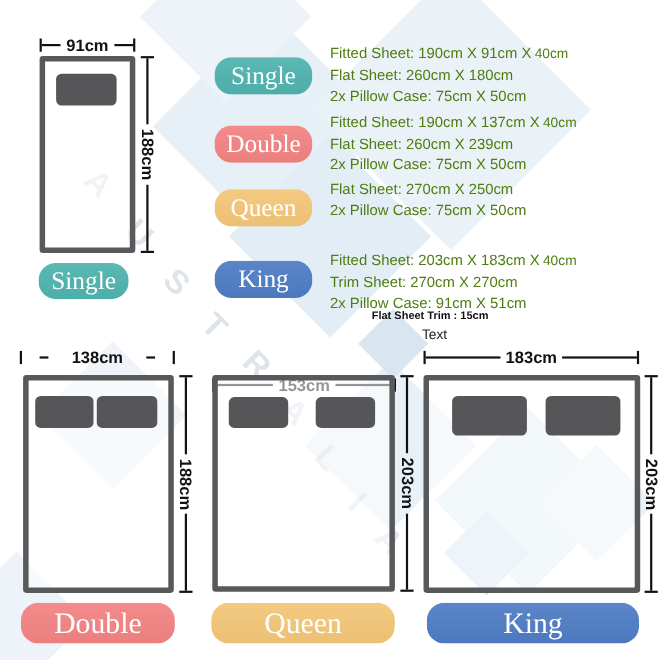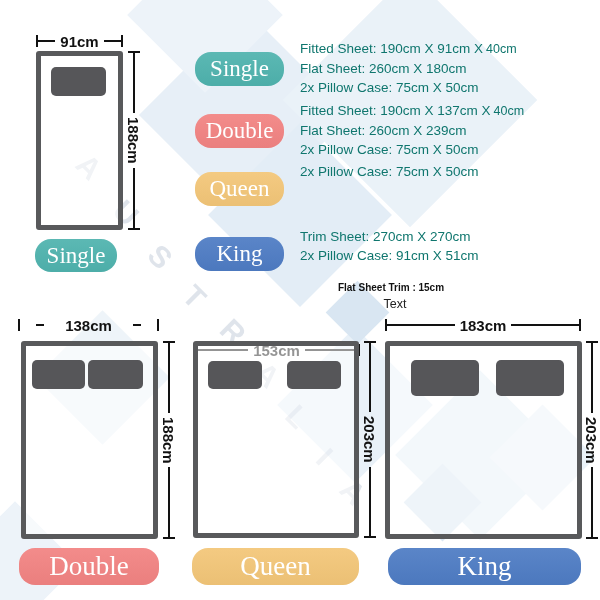--- a/index.html
+++ b/index.html
@@ -39,21 +39,21 @@
   .badge{
     position:absolute;z-index:1;border-radius:16px;color:#ffffff;
     font-family:"Liberation Serif", serif;text-align:center;
     background-image:linear-gradient(rgba(255,255,255,0.07), rgba(0,0,0,0.03));
   }
   .key-badge{left:195px;width:89px;height:34px;line-height:34px;font-size:23px;}
   .bed-badge{height:37px;line-height:37px;font-size:27px;}
   
   .spec-group{
     position:absolute;left:300px;z-index:1;
-    font-size:13.5px;line-height:19px;color:#0f766e;white-space:nowrap;
+    font-size:13.5px;line-height:19px;color:#4d7c0f;white-space:nowrap;
   }
   .depth{font-size:12.5px;margin-left:3px;}
   .trim-note{
     position:absolute;left:296px;top:282px;width:190px;z-index:1;
     font-size:10px;font-weight:bold;color:#111;text-align:center;white-space:nowrap;
   }
   .placeholder-note{
     position:absolute;left:300px;top:297px;width:190px;z-index:1;
     font-size:12.5px;color:#222;text-align:center;
   }
@@ -112,23 +112,25 @@
   <div class="spec-line"><span>Fitted Sheet: 190cm X 91cm X</span><span class="depth">40cm</span></div>
   <div class="spec-line">Flat Sheet: 260cm X 180cm</div>
   <div class="spec-line">2x Pillow Case: 75cm X 50cm</div>
 </div>
 <div class="spec-group" style="top:101px;">
   <div class="spec-line"><span>Fitted Sheet: 190cm X 137cm X</span><span class="depth">40cm</span></div>
   <div class="spec-line">Flat Sheet: 260cm X 239cm</div>
   <div class="spec-line">2x Pillow Case: 75cm X 50cm</div>
 </div>
 <div class="spec-group" style="top:162px;">
+  <div class="spec-line">Flat Sheet: 270cm X 250cm</div>
   <div class="spec-line">2x Pillow Case: 75cm X 50cm</div>
 </div>
 <div class="spec-group" style="top:227px;">
+  <div class="spec-line"><span>Fitted Sheet: 203cm X 183cm X</span><span class="depth">40cm</span></div>
   <div class="spec-line">Trim Sheet: 270cm X 270cm</div>
   <div class="spec-line">2x Pillow Case: 91cm X 51cm</div>
 </div>
 <div class="trim-note">Flat Sheet Trim : 15cm</div>
 <div class="placeholder-note">Text</div>
 
 <div class="hdim" style="left:18px;top:317px;width:141px;gap:16px;">
   <span class="tick"></span>
   <span class="line"></span>
   <span class="dlabel">138cm</span>

